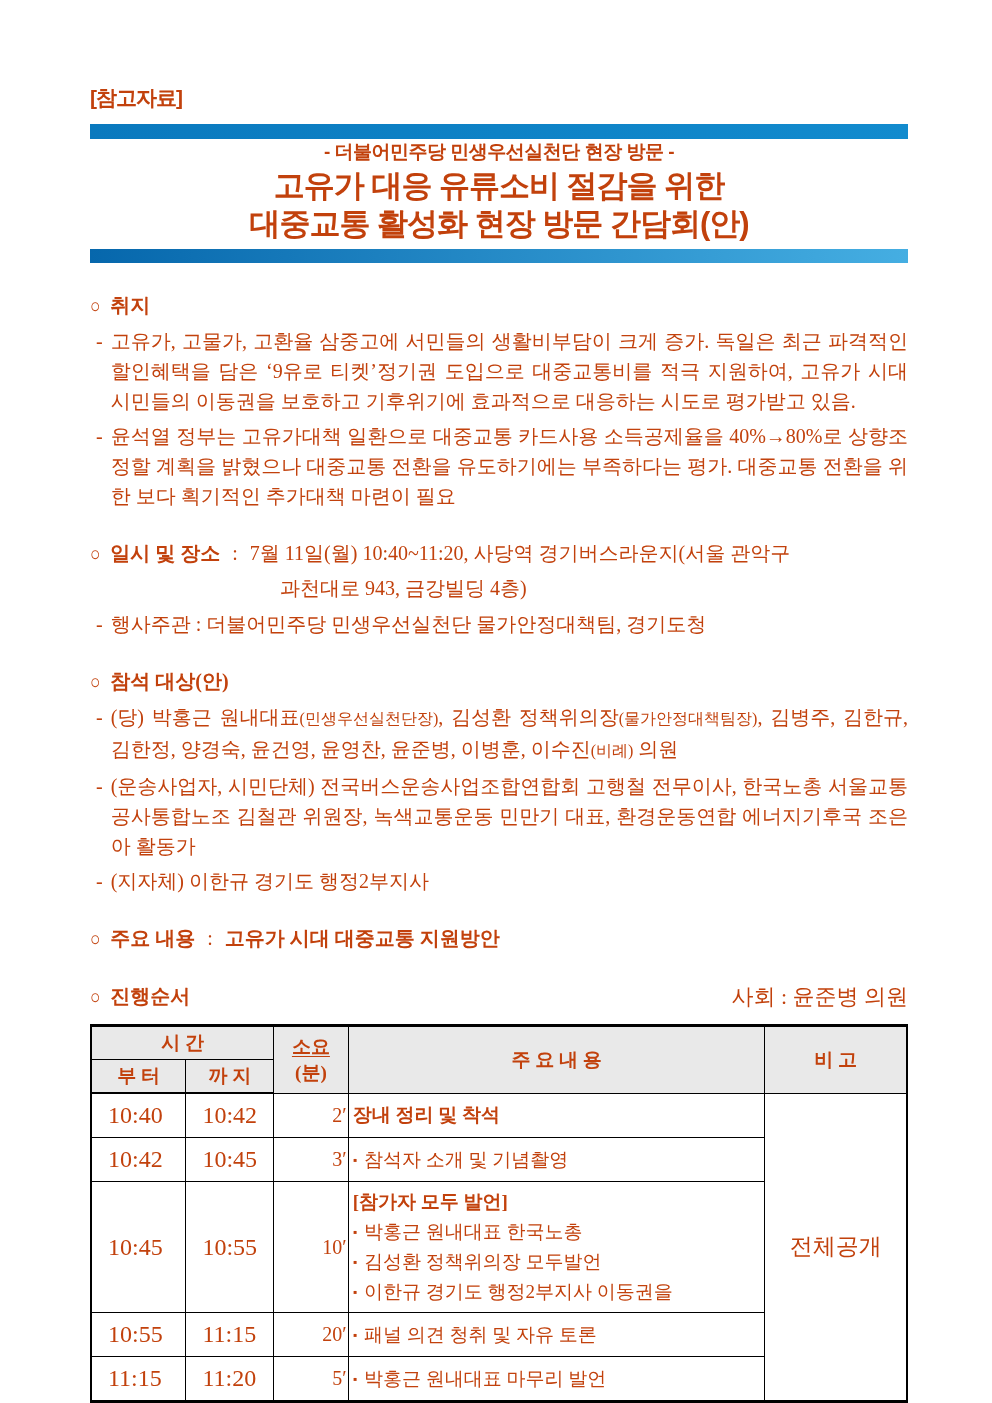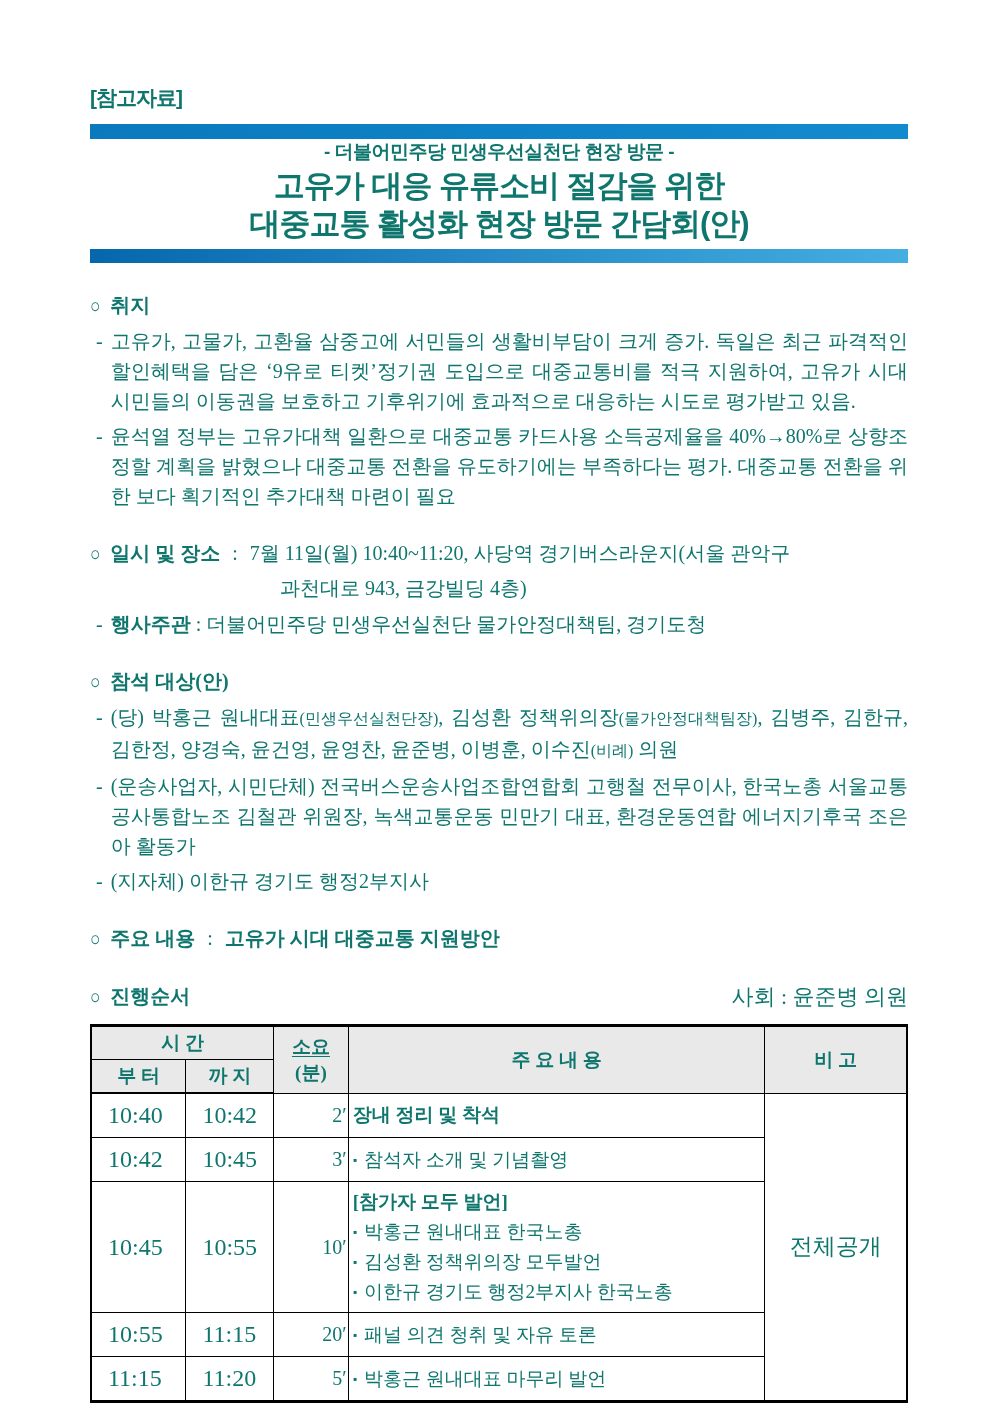--- a/index.html
+++ b/index.html
@@ -1,18 +1,18 @@
 <!DOCTYPE html>
 <html><head>
 <meta charset="utf-8">
 <style>
   html,body { margin:0; padding:0; background:#fff; }
   .page {
     position:relative; width:992px; height:1403px; box-sizing:border-box;
-    padding:84px 84px 0 90px; background:#fff; color:#0f766e;
+    padding:84px 84px 0 90px; background:#fff; color:#c2410c;
     font-family:"Liberation Serif","DejaVu Serif",serif; overflow:hidden;
   }
   .tag {
     font-family:"Liberation Sans","DejaVu Sans",sans-serif;
     font-weight:900; font-size:21px; letter-spacing:-1px;
   }
   .bar { width:100%; }
   .bar-top { margin-top:12px; height:15px; background:linear-gradient(90deg,#0a79be,#128bce); }
   .bar-bottom { margin-top:6px; height:14px; background:linear-gradient(90deg,#0667ac,#45aee2); }
   .subtitle {
@@ -26,21 +26,21 @@
   .sec { margin-top:28px; }
   .sec-h { display:flex; align-items:baseline; gap:10px; font-size:20px; font-weight:bold; line-height:28px; white-space:nowrap; }
   .obullet { font-weight:normal; font-size:17px; display:inline-block; transform:scaleY(1.2); }
   .sec-h .sep { font-weight:normal; margin:0 2px; }
   .sec-h .val { font-weight:normal; }
   .sec-h .val-bold { font-weight:bold; }
   .cont-line { margin-left:190px; line-height:32px; font-size:20px; margin-top:3px; }
   .dash-item { display:flex; gap:8px; margin:5px 0 0 6px; font-size:20px; line-height:30px; }
   .dash-item .dash { flex:0 0 auto; }
   .dash-item p { margin:0; flex:1; text-align:justify; }
-  .dash-item .lbl { font-weight:bold; }
+  .dash-item .lbl { font-weight:normal; }
   .sm { font-size:16px; }
   .agenda-h { display:flex; justify-content:space-between; align-items:flex-end; }
   .moderator { font-size:22px; }
 
   table.agenda {
     width:100%; margin-top:12px; border-collapse:collapse;
     border:2px solid #000; border-top-width:3px; border-bottom-width:3px;
   }
   table.agenda th, table.agenda td { border:1px solid #000; }
   table.agenda thead th { background:#e9e9e9; font-size:19px; font-weight:bold; padding:3px 0; text-align:center; }
@@ -194,21 +194,21 @@
             <div class="line">
               <span class="sq">▪</span>
               <span>박홍근 원내대표 한국노총</span>
             </div>
             <div class="line">
               <span class="sq">▪</span>
               <span>김성환 정책위의장 모두발언</span>
             </div>
             <div class="line">
               <span class="sq">▪</span>
-              <span>이한규 경기도 행정2부지사 한국노총</span>
+              <span>이한규 경기도 행정2부지사 이동권을</span>
             </div>
           </td>
         </tr>
         <tr>
           <td class="c-time">10:55</td>
           <td class="c-time">11:15</td>
           <td class="c-dur">20′</td>
           <td class="c-main">
             <div class="line">
               <span class="sq">▪</span>

